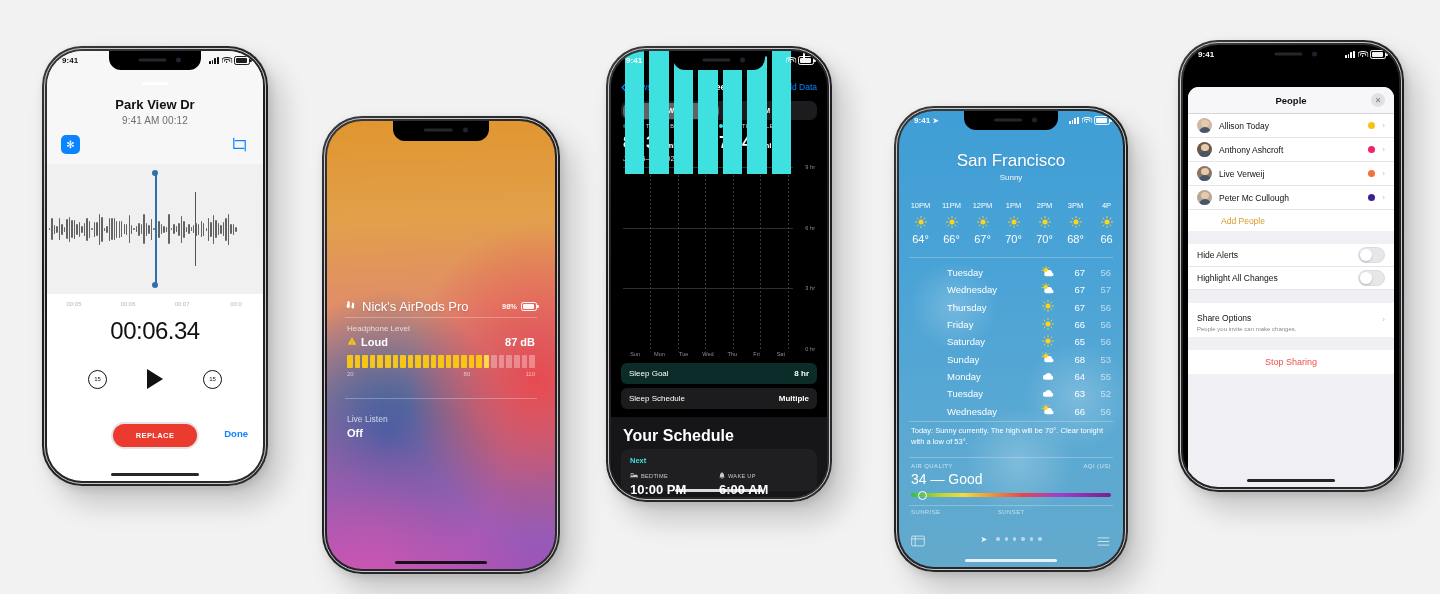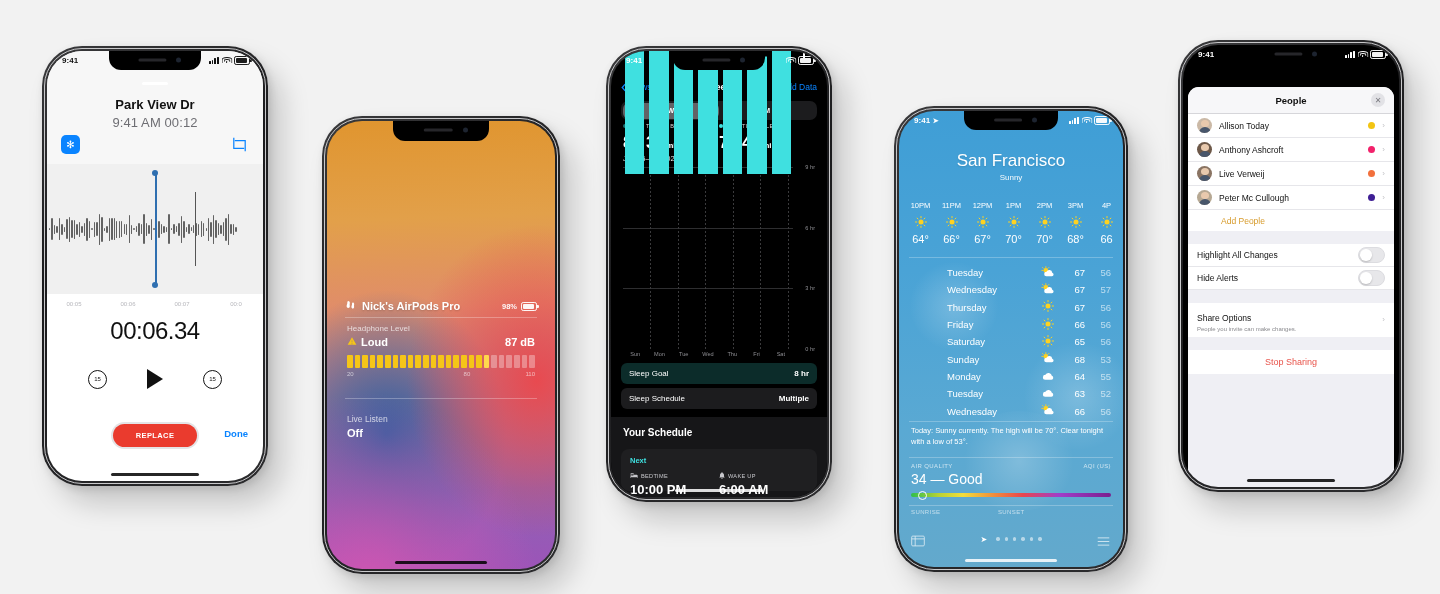--- a/index.html
+++ b/index.html
@@ -36,21 +36,21 @@
   .batt{width:14px;height:7px;border:1px solid currentColor;border-radius:2.2px;position:relative;opacity:.95;}
   .batt::after{content:"";position:absolute;right:-2.6px;top:2px;width:1.4px;height:3px;background:currentColor;border-radius:0 1px 1px 0;}
   .batt i{position:absolute;left:1px;top:1px;bottom:1px;width:10.5px;background:currentColor;border-radius:1px;display:block;}
 
   
   #p1{left:42px;top:46px;width:216px;height:430px;}
   #p1 .screen{background:#fff;}
   #p1 .vm-top{position:absolute;top:0;left:0;right:0;height:113px;background:#f7f7f7;}
   #p1 .grabber{position:absolute;top:31px;left:50%;transform:translateX(-50%);width:26px;height:2.5px;border-radius:2px;background:#fff;}
   #p1 .vm-title{position:absolute;top:46px;left:0;right:0;text-align:center;font-size:13px;font-weight:700;color:#111;}
-  #p1 .vm-sub{position:absolute;top:64px;left:0;right:0;text-align:center;font-size:13px;color:#6e6e73;letter-spacing:.1px;}
+  #p1 .vm-sub{position:absolute;top:64px;left:0;right:0;text-align:center;font-size:10px;color:#6e6e73;letter-spacing:.1px;}
   #p1 .vm-magic{position:absolute;left:14px;top:84px;width:19px;height:19px;border-radius:5px;background:#0a84ff;display:flex;align-items:center;justify-content:center;color:#fff;font-size:10px;line-height:1;}
   #p1 .vm-crop{position:absolute;right:14px;top:84px;width:19px;height:19px;color:#0a84ff;}
   #p1 .wave-wrap{position:absolute;top:113px;left:0;right:0;height:130px;background:#f0f0f0;overflow:hidden;}
   #p1 .wave{position:absolute;top:50%;left:0;right:0;height:40px;transform:translateY(-50%);display:flex;align-items:center;gap:1.1px;padding:0 2px;}
   #p1 .wave i{display:block;width:1.4px;background:#4a4a4a;border-radius:1px;opacity:.85;}
   #p1 .pl-line{position:absolute;left:108px;top:8px;bottom:8px;width:1.5px;background:#2f6fb0;}
   #p1 .pl-dot{position:absolute;left:105px;width:6px;height:6px;border-radius:50%;background:#2f6fb0;}
   #p1 .mark{position:absolute;left:148px;top:28px;bottom:28px;width:1.3px;background:#555;}
   #p1 .ticks{position:absolute;top:243px;left:0;right:0;height:20px;display:flex;align-items:center;}
   #p1 .ticks span{flex:1;text-align:center;font-size:6px;color:#b7b7bc;}
@@ -63,21 +63,21 @@
   #p1 .done{position:absolute;right:15px;top:377px;font-size:9.5px;color:#0a84ff;font-weight:600;}
 
   
   #p2{left:322px;top:116px;width:228px;height:448px;}
   #p2 .screen{background:
       radial-gradient(120% 70% at 18% 104%, #cf56b2 0%, rgba(207,86,178,0) 62%),
       radial-gradient(95% 58% at 92% 58%, #e84a50 0%, rgba(232,74,80,0) 60%),
       radial-gradient(85% 52% at 26% 70%, #2f5f9e 0%, rgba(47,95,158,0) 62%),
       linear-gradient(178deg,#e0952f 0%,#e2a04a 22%,#e08c6b 42%,#b07a95 62%,#8e63b4 82%,#9c54b8 100%);}
   #p2 .row1{position:absolute;top:176px;left:18px;right:18px;display:flex;align-items:center;color:#fff;}
-  #p2 .apname{font-size:11px;font-weight:700;margin-left:6px;flex:1;text-shadow:0 1px 2px rgba(0,0,0,.18);}
+  #p2 .apname{font-size:13px;font-weight:400;margin-left:6px;flex:1;text-shadow:0 1px 2px rgba(0,0,0,.18);}
   #p2 .appct{font-size:7.5px;font-weight:600;opacity:.95;margin-right:4px;}
   #p2 .sep{position:absolute;left:18px;right:18px;height:1px;background:rgba(255,255,255,.28);}
   #p2 .hl-label{position:absolute;left:20px;top:203px;font-size:8px;color:rgba(255,255,255,.72);}
   #p2 .hl-loud{position:absolute;left:20px;top:215px;font-size:11px;font-weight:600;color:#fff;display:flex;align-items:center;gap:4px;}
   #p2 .hl-db{position:absolute;right:20px;top:215px;font-size:11px;font-weight:600;color:#fff;}
   #p2 .meter{position:absolute;left:20px;right:20px;top:234px;height:13px;display:flex;gap:2px;align-items:stretch;}
   #p2 .meter i{flex:1;border-radius:1px;display:block;}
   #p2 .meter i.cur{border-radius:1px;}
   #p2 .scale{position:absolute;left:20px;right:20px;top:250px;height:10px;font-size:6px;color:rgba(255,255,255,.6);}
   #p2 .scale span{position:absolute;}
@@ -110,21 +110,21 @@
   #p3 .bar{flex:1;margin:0 2px;display:flex;flex-direction:column;justify-content:flex-end;}
   #p3 .bar .inbed{background:#1b6f6f;}
   #p3 .bar .asleep{background:#3fe0e0;}
   #p3 .xlabs{position:absolute;top:300px;left:12px;right:34px;display:flex;}
   #p3 .xlabs span{flex:1;text-align:center;font-size:5.6px;color:#8e8e93;}
   #p3 .cell{position:absolute;left:10px;right:10px;height:21px;border-radius:6px;display:flex;align-items:center;justify-content:space-between;padding:0 8px;font-size:8px;}
   #p3 .cell.goal{top:312px;background:#0c2c2a;color:#fff;}
   #p3 .cell.sched{top:337px;background:#1c1c1e;color:#fff;}
   #p3 .cell .val{font-weight:600;}
   #p3 .lower{position:absolute;left:0;right:0;top:366px;bottom:0;background:#161618;}
-  #p3 .lower h3{margin:0;position:absolute;top:10px;left:12px;font-size:10px;font-weight:700;color:#fff;}
+  #p3 .lower h3{margin:0;position:absolute;top:10px;left:12px;font-size:16px;font-weight:700;color:#fff;}
   #p3 .card{position:absolute;top:32px;left:10px;right:10px;bottom:6px;background:#1f1f21;border-radius:8px;padding:7px 9px;box-sizing:border-box;}
   #p3 .next{font-size:7.5px;color:#3fe0e0;font-weight:600;}
   #p3 .schedrow{display:flex;margin-top:7px;}
   #p3 .schedcol{flex:1;}
   #p3 .schedcol .cap{font-size:5.6px;color:#c7c7cc;letter-spacing:.3px;display:flex;align-items:center;gap:3px;}
   #p3 .schedcol .tm{font-size:13px;font-weight:700;color:#fff;margin-top:2px;}
 
   
   #p4{left:894px;top:106px;width:224px;height:456px;}
   #p4 .screen{background:linear-gradient(180deg,#3f9ed6 0%,#4aa3d6 35%,#5aa9d3 70%,#63a9cc 100%);}
@@ -895,27 +895,27 @@
               </span>
               <span class="nm">Peter Mc Cullough</span>
               <i class="cdot" style="background:#3f1f95"></i>
               <span class="chev">›</span>
             </div>
           </div>
         <div class="addp">Add People</div>
         <div class="gap"></div>
         <div id="toggle-list">
             <div class="trow">
-              <span class="lb">Highlight All Changes</span>
+              <span class="lb">Hide Alerts</span>
               <span class="tog">
                 <i></i>
               </span>
             </div>
             <div class="trow">
-              <span class="lb">Hide Alerts</span>
+              <span class="lb">Highlight All Changes</span>
               <span class="tog">
                 <i></i>
               </span>
             </div>
           </div>
         <div class="gap"></div>
         <div class="srow">
           <span class="tx">
             <span class="tt">Share Options</span>
             <span class="ss" style="display:block;">People you invite can make changes.</span>

